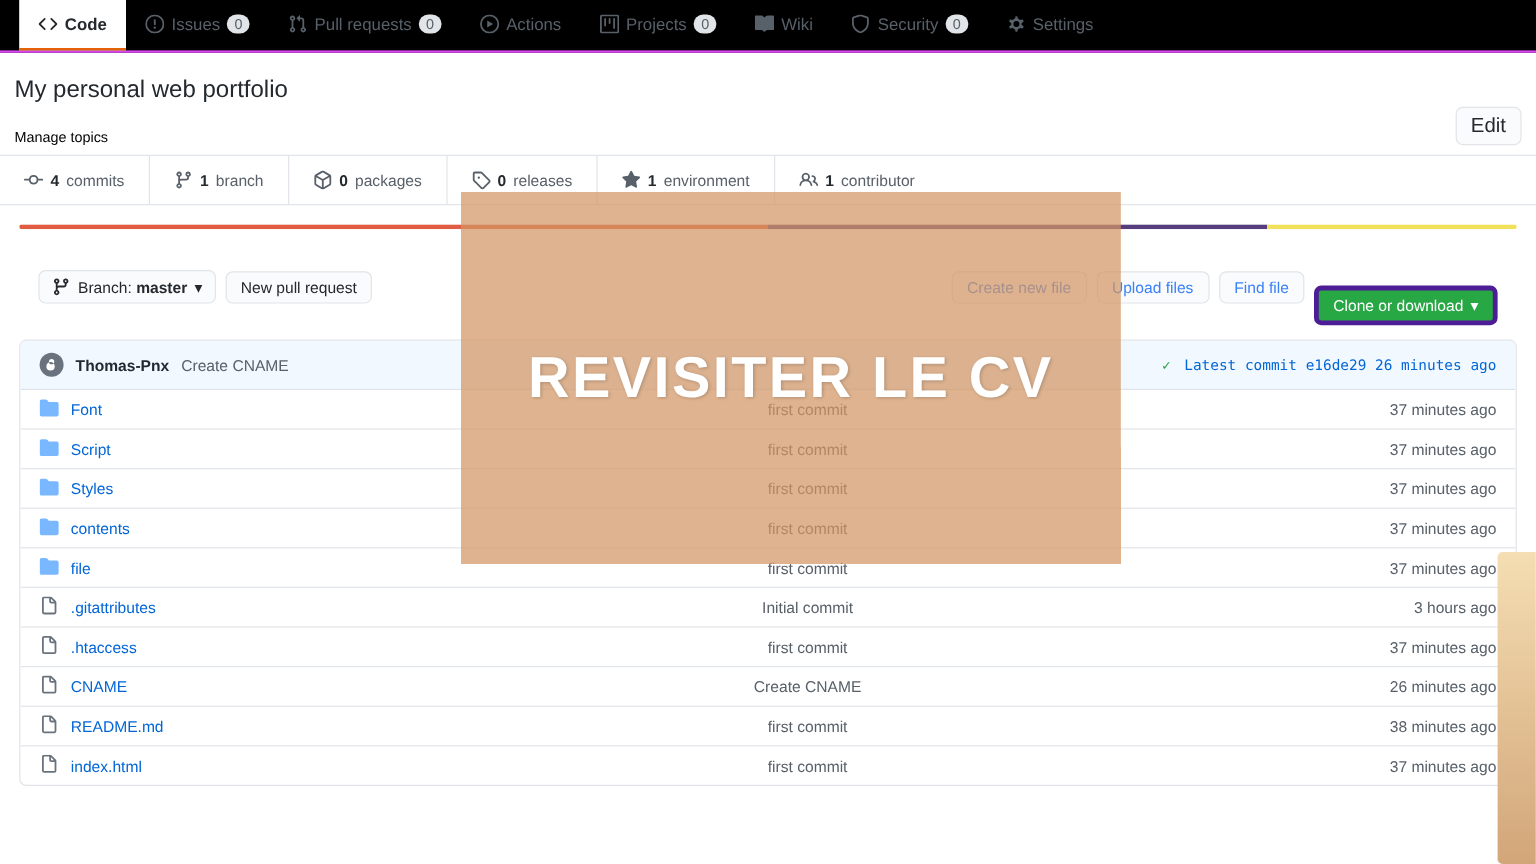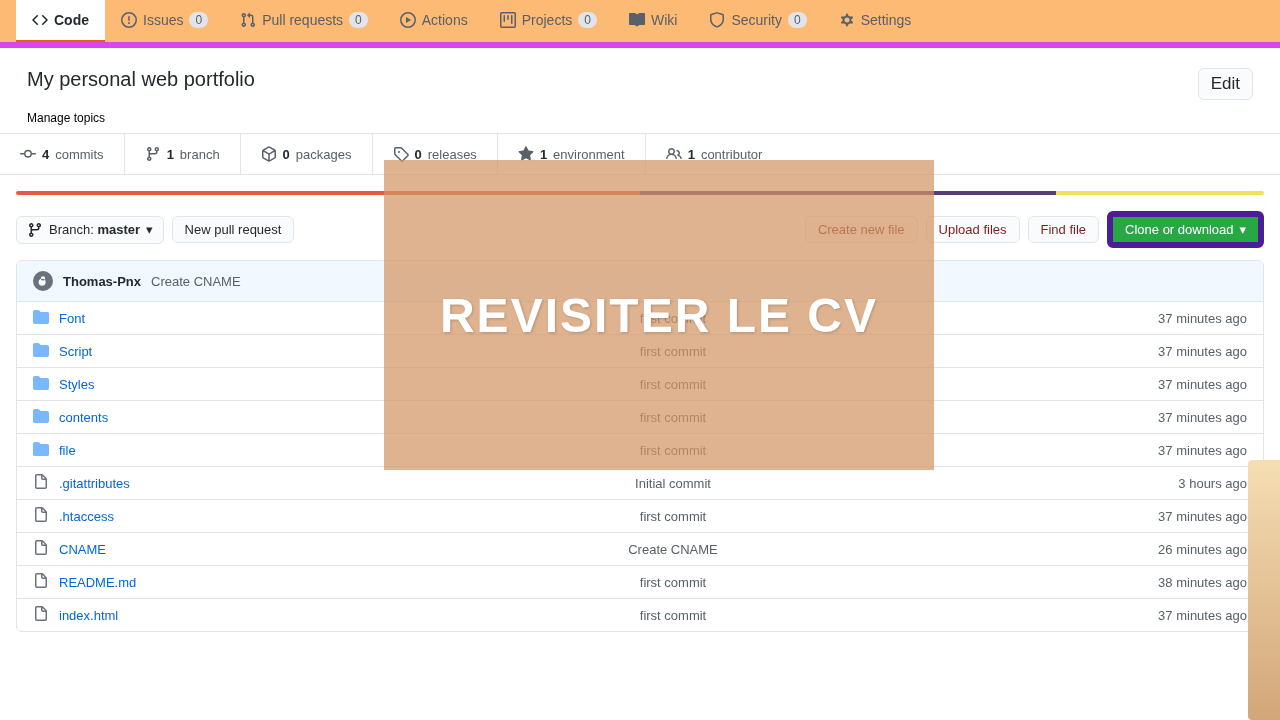--- a/index.html
+++ b/index.html
@@ -1,47 +1,47 @@
 <!DOCTYPE html>
 <html><head>
   <meta charset="utf-8">
   <style>
     * { box-sizing: border-box; margin: 0; padding: 0; }
     body { font-family: -apple-system, BlinkMacSystemFont, 'Segoe UI', Helvetica, Arial, sans-serif; font-size: 14px; color: #24292e; background: #fff; }
 
     
-    .repo-nav { display: flex; align-items: center; border-bottom: 6px solid #d946ef; padding: 0 16px; background: #fdba74; }
+    .repo-nav { display: flex; align-items: center; border-bottom: 2px solid #d946ef; padding: 0 16px; background: #000000; }
     .repo-nav-item { display: flex; align-items: center; gap: 6px; padding: 12px 16px; font-size: 14px; color: #586069; cursor: pointer; border-bottom: 2px solid transparent; white-space: nowrap; text-decoration: none; }
     .repo-nav-item.active { color: #24292e; border-bottom: 2px solid #e36209; font-weight: 600; background: #fff; }
     .repo-nav-item .count { background: #e1e4e8; border-radius: 20px; padding: 1px 6px; font-size: 12px; }
 
     
-    .repo-header { padding: 20px 27px 8px; display: flex; align-items: flex-start; justify-content: space-between; }
+    .repo-header { padding: 20px 12px 8px; display: flex; align-items: flex-end; justify-content: space-between; }
     .repo-title { font-size: 20px; font-weight: 300; color: #24292e; }
     .manage-topics { font-size: 12px; color: #000000; cursor: pointer; margin-top: 20px; display: block; }
     .edit-btn { border: 1px solid #e1e4e8; border-radius: 6px; padding: 5px 12px; font-size: 17px; cursor: pointer; background: #fafbfc; color: #24292e; }
 
     
     .stats-bar { display: flex; align-items: center; border-top: 1px solid #e1e4e8; border-bottom: 1px solid #e1e4e8; margin: 0 0 16px; padding: 0; }
     .stat-item { display: flex; align-items: center; gap: 6px; padding: 12px 20px; font-size: 13px; color: #586069; cursor: pointer; border-right: 1px solid #e1e4e8; }
     .stat-item:last-child { border-right: none; }
     .stat-num { font-weight: 600; color: #24292e; }
 
     
     .lang-bar { height: 4px; display: flex; margin: 0 16px 16px; border-radius: 3px; overflow: hidden; }
     .lang-seg-red { background: #e05d44; flex: 3; }
     .lang-seg-purple { background: #563d7c; flex: 2; }
     .lang-seg-yellow { background: #f1e05a; flex: 1; }
 
     
-    .action-bar { display: flex; align-items: center; gap: 8px; padding: 0 16px 12px; flex-wrap: wrap; }
+    .action-bar { display: flex; align-items: center; gap: 8px; padding: 0 32px 12px; flex-wrap: wrap; }
     .branch-select { display: flex; align-items: center; gap: 6px; border: 1px solid #e1e4e8; border-radius: 6px; padding: 5px 10px; font-size: 13px; cursor: pointer; background: #fafbfc; }
     .action-btn { border: 1px solid #e1e4e8; border-radius: 6px; padding: 5px 12px; font-size: 13px; cursor: pointer; background: #fafbfc; color: #24292e; }
-    .action-btn-ghost { border: 1px solid #e1e4e8; border-radius: 6px; padding: 5px 12px; font-size: 13px; cursor: pointer; background: #fafbfc; color: #7f1d1d; }
-    .clone-btn { background: #28a745; color: #fff; border: 6px solid #4c1d95; border-radius: 6px; padding: 5px 12px; font-size: 13px; cursor: pointer; display: flex; align-items: center; gap: 6px; }
+    .action-btn-ghost { border: 1px solid #e1e4e8; border-radius: 6px; padding: 5px 12px; font-size: 13px; cursor: pointer; background: #fafbfc; color: #3b82f6; }
+    .clone-btn { background: #28a745; color: #fff; border: 4px solid #4c1d95; border-radius: 6px; padding: 5px 12px; font-size: 13px; cursor: pointer; display: flex; align-items: center; gap: 6px; margin-top: 31px; }
     .spacer { flex: 1; }
 
     
     .file-table { margin: 0 16px; border: 1px solid #e1e4e8; border-radius: 6px; overflow: hidden; }
     .commit-header { background: #f1f8ff; border-bottom: 1px solid #e1e4e8; padding: 10px 16px; display: flex; align-items: center; gap: 10px; font-size: 13px; }
     .avatar { width: 20px; height: 20px; border-radius: 50%; background: #6a737d; display: inline-block; overflow: hidden; }
     .commit-author { font-weight: 600; color: #24292e; }
     .commit-msg { color: #586069; }
     .commit-hash { font-family: monospace; color: #0366d6; margin-left: auto; font-size: 12px; }
     .checkmark { color: #28a745; margin-right: 4px; }
@@ -203,20 +203,26 @@
 <div class="file-table">
 
   <div class="commit-header">
     <div class="avatar" style="background: #6a737d; width:20px; height:20px; border-radius:50%; display:inline-flex; align-items:center; justify-content:center;">
       <svg width="14" height="14" viewBox="0 0 16 16" fill="#fff">
           <path fill-rule="evenodd" d="M10.5 5a2.5 2.5 0 11-5 0 2.5 2.5 0 015 0zm.5 4.5a4 4 0 10-7.999.001A4 4 0 0011 9.5z"></path>
         </svg>
     </div>
     <span class="commit-author">Thomas-Pnx</span>
     <span class="commit-msg">Create CNAME</span>
+    <span class="commit-hash" style="margin-left:auto;">
+      <span class="checkmark">✓</span>
+      <span>Latest commit</span>
+      <a style="color:#0366d6; cursor:pointer;">e16de29</a>
+      <span>26 minutes ago</span>
+    </span>
   </div>
 
   <div id="file-rows">
       <div class="file-row">
     <span class="file-icon"><svg width="16" height="16" viewBox="0 0 16 16" fill="#79b8ff">
             <path fill-rule="evenodd" d="M1.75 1A1.75 1.75 0 000 2.75v10.5C0 14.216.784 15 1.75 15h12.5A1.75 1.75 0 0016 13.25v-8.5A1.75 1.75 0 0014.25 3h-6.5a.25.25 0 01-.2-.1l-.9-1.2C6.07 1.26 5.55 1 5 1H1.75z"></path>
           </svg></span>
     <span class="file-name">Font</span>
     <span class="file-commit">first commit</span>
     <span class="file-time">37 minutes ago</span>

